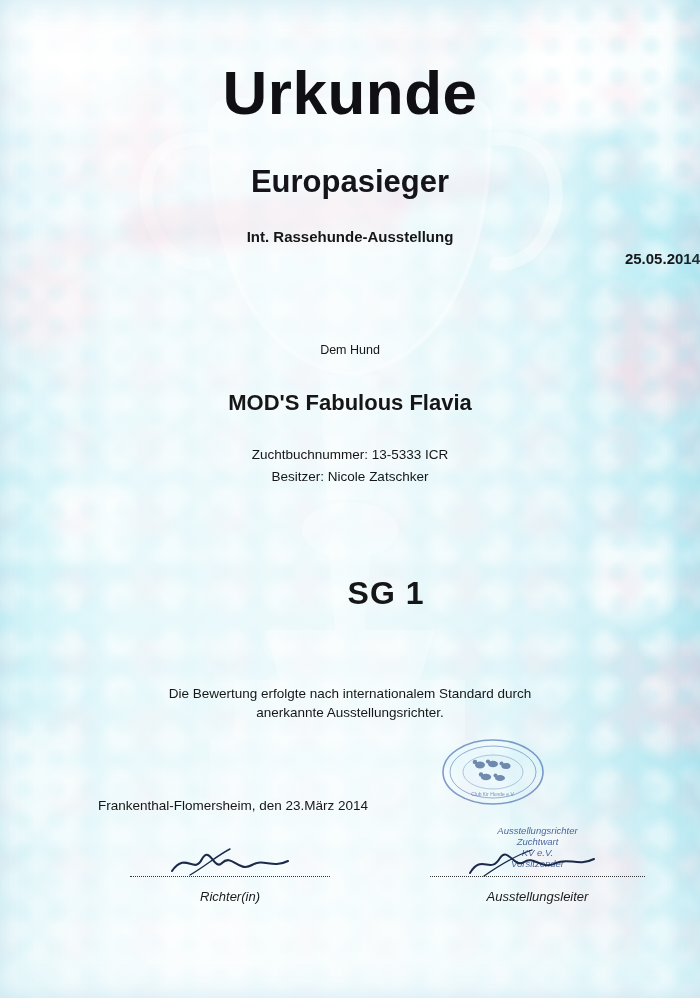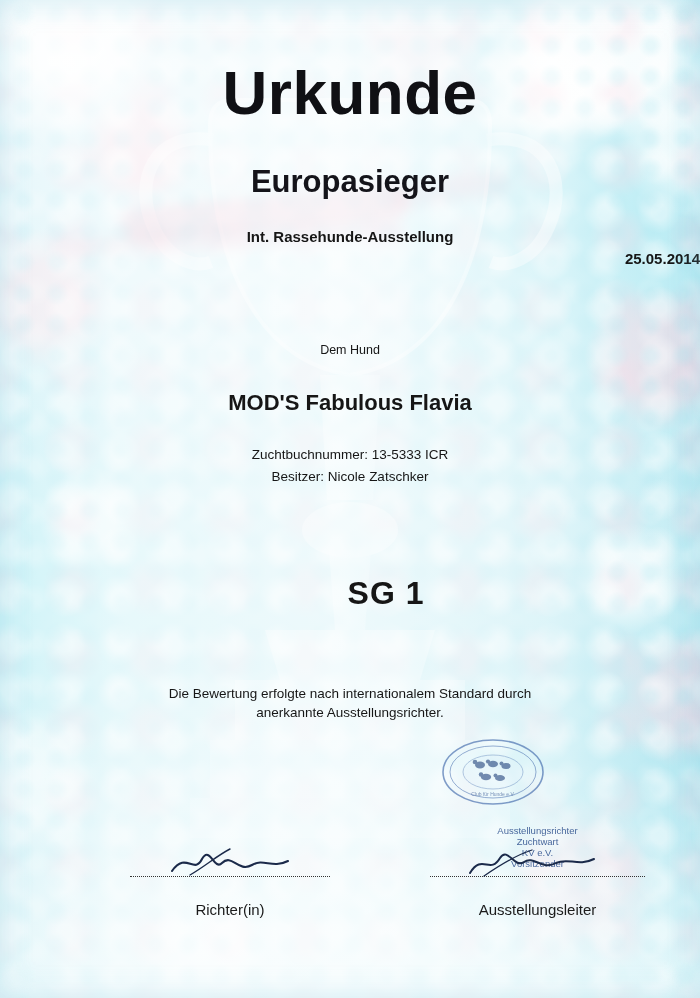--- a/index.html
+++ b/index.html
@@ -188,32 +188,32 @@
     position: absolute;
     left: 440px;
     top: 737px;
     width: 106px;
     height: 70px;
     opacity: 0.78;
   }
   .stamp svg { width: 100%; height: 100%; }
 
   
-  .sigblock { position: absolute; }
+  .sigblock { position: absolute; font-style: italic; }
   .sigblock.left { left: 130px; top: 845px; width: 200px; }
   .sigblock.right { left: 430px; top: 845px; width: 215px; }
   .sigline {
     border-top: 1px dotted #333;
     margin-top: 31px;
     width: 100%;
   }
   .siglabel {
     text-align: center;
-    font-size: 15px;
-    margin-top: 24px;
+    font-size: 13px;
+    margin-top: 12px;
     color: #1b1b1b;
   }
   .sigscribble {
     position: absolute;
     top: 0;
     left: 30px;
     width: 150px;
     height: 34px;
   }
   .sigscribble svg { width: 100%; height: 100%; }
@@ -301,20 +301,21 @@
     <div class="t dogname">MOD'S Fabulous Flavia</div>
     <div class="t dogintro">Dem Hund</div>
     <div class="t studbook">Zuchtbuchnummer: 13-5333 ICR</div>
     <div class="t owner">Besitzer: Nicole Zatschker</div>
 
     <div class="t grade">SG 1</div>
 
     <div class="t judginfo1">Die Bewertung erfolgte nach internationalem Standard durch</div>
     <div class="t judginfo2">anerkannte Ausstellungsrichter.</div>
 
+    <div class="place">Frankenthal-Flomersheim, den 23.März 2014</div>
 
     <div class="stamp">
       <svg viewBox="0 0 106 70">
         <ellipse cx="53" cy="35" rx="50" ry="32" fill="none" stroke="#3a63a8" stroke-width="1.6" opacity="0.8"></ellipse>
         <ellipse cx="53" cy="35" rx="43" ry="26" fill="none" stroke="#3a63a8" stroke-width="1" opacity="0.65"></ellipse>
         <ellipse cx="53" cy="35" rx="30" ry="17" fill="rgba(220,238,250,0.35)" stroke="#476fae" stroke-width="0.8" opacity="0.6"></ellipse>
 
         <g fill="#27477f" opacity="0.8">
           <ellipse cx="40" cy="28" rx="5" ry="3.4"></ellipse>
           <circle cx="35" cy="25" r="2.3"></circle>

